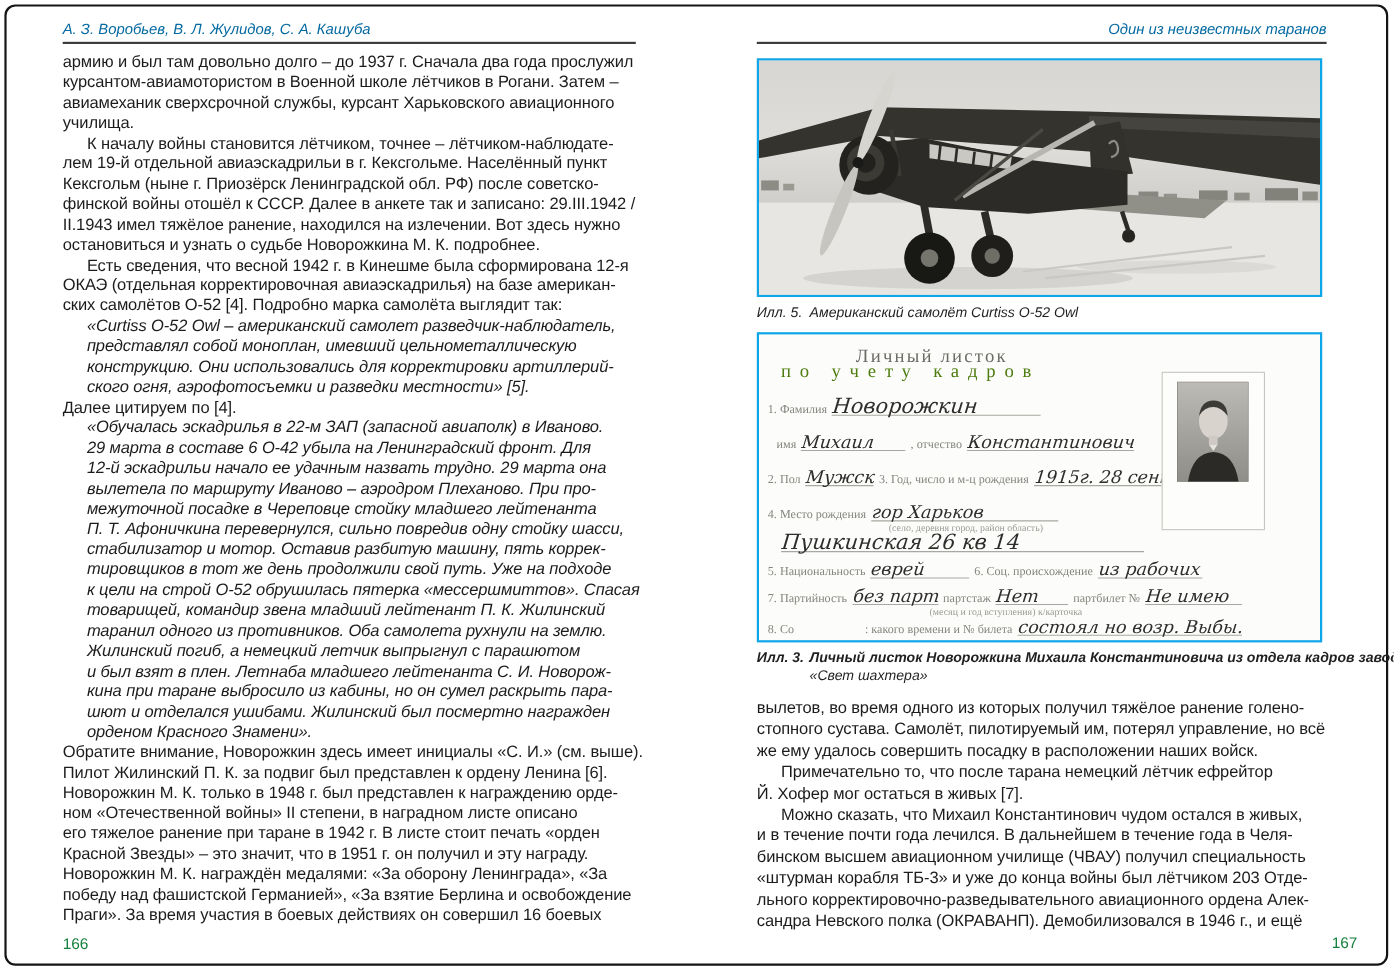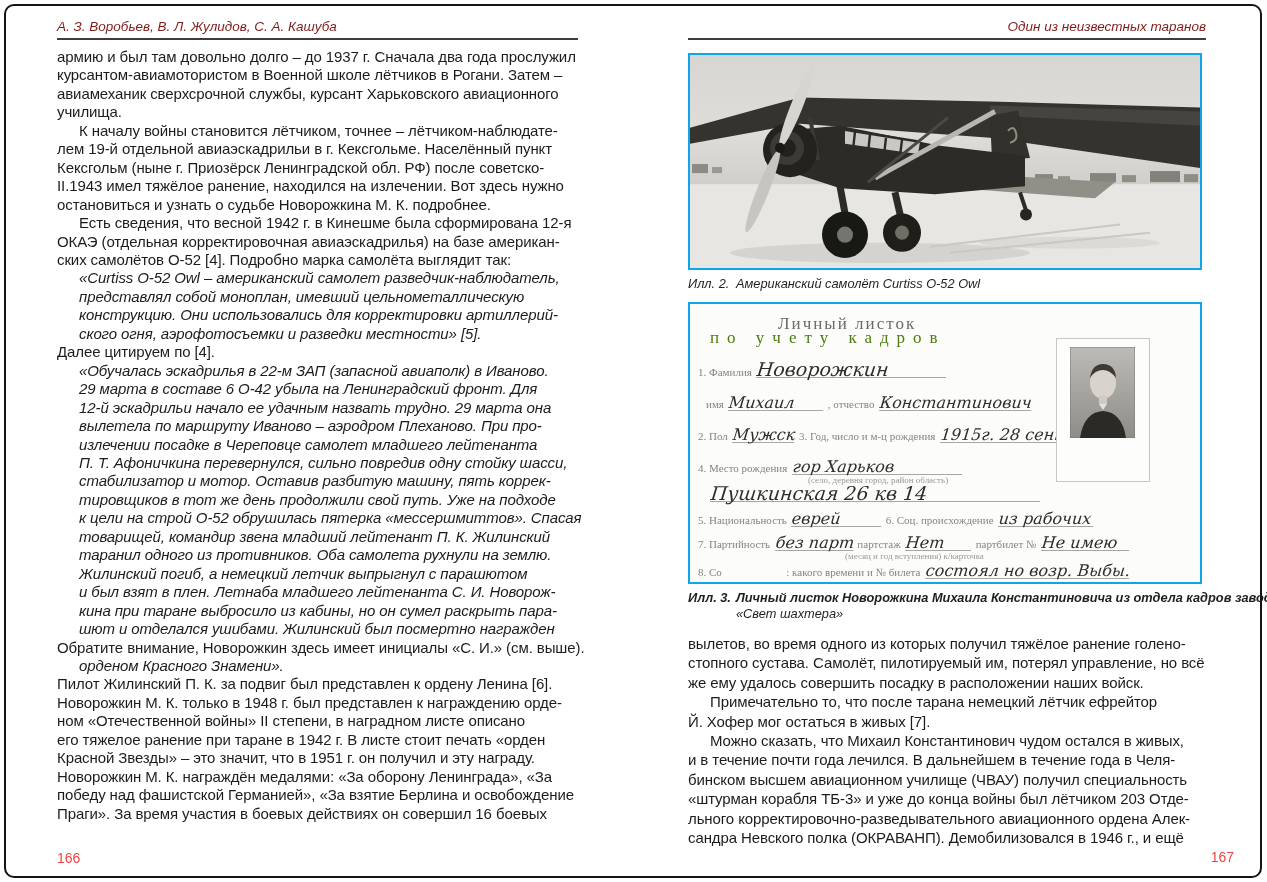--- a/index.html
+++ b/index.html
@@ -4,30 +4,30 @@
 <style>
   html,body{margin:0;padding:0;background:#ffffff;}
   .canvas{position:relative;width:1267px;height:882px;background:#fff;
           font-family:"Liberation Sans",sans-serif;color:#1c1c1c;overflow:hidden;}
   .frame{position:absolute;left:4px;top:4px;width:1254px;height:870px;
          border:2px solid #141414;border-radius:10px;pointer-events:none;}
   .page{position:absolute;top:14px;}
   .page-left{left:57px;width:521px;height:854px;}
   .page-right{left:688px;width:518px;height:854px;}
   .head{position:absolute;top:5px;left:0;width:100%;font-style:italic;
-        font-size:13.5px;color:#7f1d1d;white-space:nowrap;}
+        font-size:13.5px;color:#0369a1;white-space:nowrap;}
   .head.r{text-align:right;}
   .rule{position:absolute;top:24px;left:0;width:100%;border-top:2px solid #3d3d3d;}
   .body-text{position:absolute;left:0;}
   .body-left{top:34px;width:100%;font-size:15px;line-height:18.45px;letter-spacing:-0.1px;}
   .body-right{top:620px;width:100%;font-size:15px;line-height:19.4px;letter-spacing:-0.1px;}
   .ln{white-space:nowrap;}
   .ln.ind{padding-left:22px;}
   .ln.q{padding-left:22px;font-style:italic;}
-  .pagenum{position:absolute;font-size:14px;color:#ef4444;}
+  .pagenum{position:absolute;font-size:14px;color:#15803d;}
   .pn-l{top:836px;left:0;}
   .pn-r{top:835px;right:-28px;}
   .fig{position:absolute;left:0;width:510px;border:2px solid #0ea5e9;background:#e9e8e4;}
   .fig-plane{top:39px;height:213px;}
   .fig-doc{top:288px;height:278px;background:#fcfcfa;}
   .fig svg{display:block;width:100%;height:100%;}
   .caption{position:absolute;left:0;width:105%;font-style:italic;font-size:12.8px;
            color:#1f1f1f;white-space:nowrap;}
   .cap1{top:262px;}
   .cap2{top:576px;font-weight:bold;}
@@ -60,47 +60,48 @@
     <div class="head">А. З. Воробьев, В. Л. Жулидов, С. А. Кашуба</div>
     <div class="rule"></div>
     <div class="body-text body-left">
         <div class="ln">армию и был там довольно долго – до 1937 г. Сначала два года прослужил</div>
         <div class="ln">курсантом-авиамотористом в Военной школе лётчиков в Рогани. Затем –</div>
         <div class="ln">авиамеханик сверхсрочной службы, курсант Харьковского авиационного</div>
         <div class="ln">училища.</div>
         <div class="ln ind">К началу войны становится лётчиком, точнее – лётчиком-наблюдате-</div>
         <div class="ln">лем 19-й отдельной авиаэскадрильи в г. Кексгольме. Населённый пункт</div>
         <div class="ln">Кексгольм (ныне г. Приозёрск Ленинградской обл. РФ) после советско-</div>
+        <div class="ln">финской войны отошёл к СССР. Далее в анкете так и записано: 29.III.1942 /</div>
         <div class="ln">II.1943 имел тяжёлое ранение, находился на излечении. Вот здесь нужно</div>
         <div class="ln">остановиться и узнать о судьбе Новорожкина М. К. подробнее.</div>
         <div class="ln ind">Есть сведения, что весной 1942 г. в Кинешме была сформирована 12-я</div>
         <div class="ln">ОКАЭ (отдельная корректировочная авиаэскадрилья) на базе американ-</div>
         <div class="ln">ских самолётов О-52 [4]. Подробно марка самолёта выглядит так:</div>
         <div class="ln q">«Curtiss O-52 Owl – американский самолет разведчик-наблюдатель,</div>
         <div class="ln q">представлял собой моноплан, имевший цельнометаллическую</div>
         <div class="ln q">конструкцию. Они использовались для корректировки артиллерий-</div>
         <div class="ln q">ского огня, аэрофотосъемки и разведки местности» [5].</div>
         <div class="ln">Далее цитируем по [4].</div>
         <div class="ln q">«Обучалась эскадрилья в 22-м ЗАП (запасной авиаполк) в Иваново.</div>
         <div class="ln q">29 марта в составе 6 О-42 убыла на Ленинградский фронт. Для</div>
         <div class="ln q">12-й эскадрильи начало ее удачным назвать трудно. 29 марта она</div>
         <div class="ln q">вылетела по маршруту Иваново – аэродром Плеханово. При про-</div>
-        <div class="ln q">излечении посадке в Череповце самолет младшего лейтенанта</div>
+        <div class="ln q">межуточной посадке в Череповце стойку младшего лейтенанта</div>
         <div class="ln q">П. Т. Афоничкина перевернулся, сильно повредив одну стойку шасси,</div>
         <div class="ln q">стабилизатор и мотор. Оставив разбитую машину, пять коррек-</div>
         <div class="ln q">тировщиков в тот же день продолжили свой путь. Уже на подходе</div>
         <div class="ln q">к цели на строй О-52 обрушилась пятерка «мессершмиттов». Спасая</div>
         <div class="ln q">товарищей, командир звена младший лейтенант П. К. Жилинский</div>
         <div class="ln q">таранил одного из противников. Оба самолета рухнули на землю.</div>
         <div class="ln q">Жилинский погиб, а немецкий летчик выпрыгнул с парашютом</div>
         <div class="ln q">и был взят в плен. Летнаба младшего лейтенанта С. И. Новорож-</div>
         <div class="ln q">кина при таране выбросило из кабины, но он сумел раскрыть пара-</div>
         <div class="ln q">шют и отделался ушибами. Жилинский был посмертно награжден</div>
+        <div class="ln q">орденом Красного Знамени».</div>
         <div class="ln">Обратите внимание, Новорожкин здесь имеет инициалы «С. И.» (см. выше).</div>
-        <div class="ln q">орденом Красного Знамени».</div>
         <div class="ln">Пилот Жилинский П. К. за подвиг был представлен к ордену Ленина [6].</div>
         <div class="ln">Новорожкин М. К. только в 1948 г. был представлен к награждению орде-</div>
         <div class="ln">ном «Отечественной войны» II степени, в наградном листе описано</div>
         <div class="ln">его тяжелое ранение при таране в 1942 г. В листе стоит печать «орден</div>
         <div class="ln">Красной Звезды» – это значит, что в 1951 г. он получил и эту награду.</div>
         <div class="ln">Новорожкин М. К. награждён медалями: «За оборону Ленинграда», «За</div>
         <div class="ln">победу над фашистской Германией», «За взятие Берлина и освобождение</div>
         <div class="ln">Праги». За время участия в боевых действиях он совершил 16 боевых</div>
       </div>
     <div class="pagenum pn-l">166</div>
@@ -167,21 +168,21 @@
         <circle cx="212" cy="176" r="7" fill="#6e6d66"></circle>
         <circle cx="155" cy="178" r="23" fill="#181815"></circle>
         <circle cx="155" cy="178" r="8" fill="#75746d"></circle>
         <circle cx="336" cy="158" r="6" fill="#26251f"></circle>
         <line x1="330" y1="136" x2="336" y2="154" stroke="#2c2b27" stroke-width="4"></line>
 
         <path d="M240,190 L430,168 M260,196 L460,176" stroke="#c9c8c4" stroke-width="2" fill="none"></path>
       </svg>
     </div>
     <div class="caption cap1">
-      <span class="cap-label">Илл. 2.</span><span>Американский самолёт Curtiss O-52 Owl</span>
+      <span class="cap-label">Илл. 5.</span><span>Американский самолёт Curtiss O-52 Owl</span>
     </div>
 
     <div class="fig fig-doc">
       <div class="form-title1">Личный листок</div>
       <div class="form-title2">по учету кадров</div>
 
       <div class="form-row" style="top:58px;left:8px;">
         <span class="pl">1. Фамилия</span>
         <span class="hw big" style="min-width:190px;">Новорожкин</span>
       </div>

